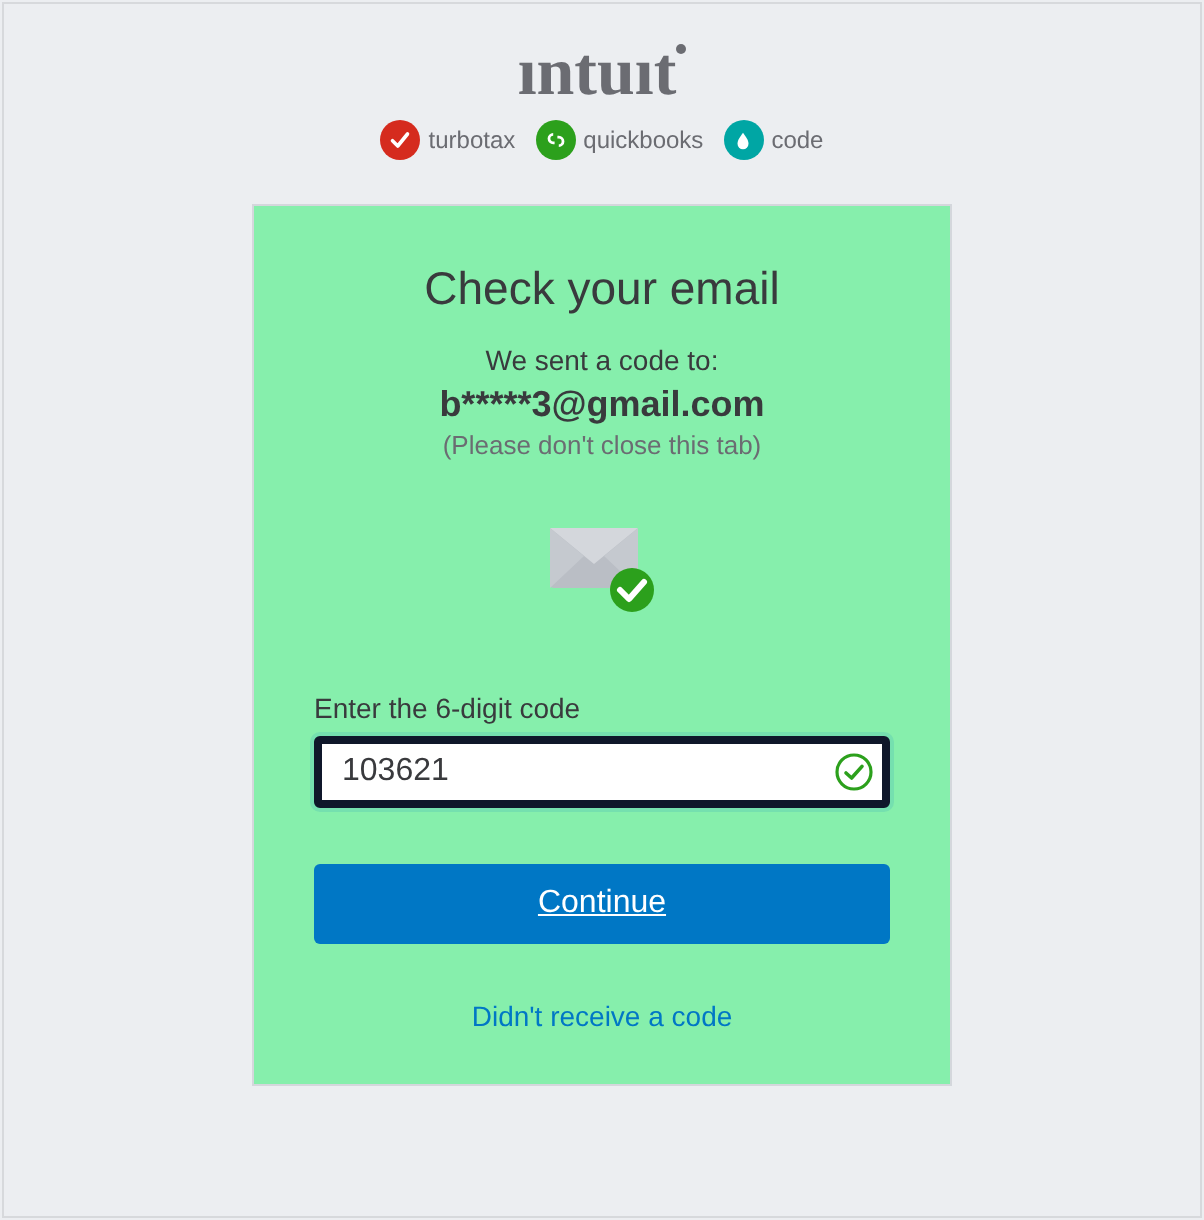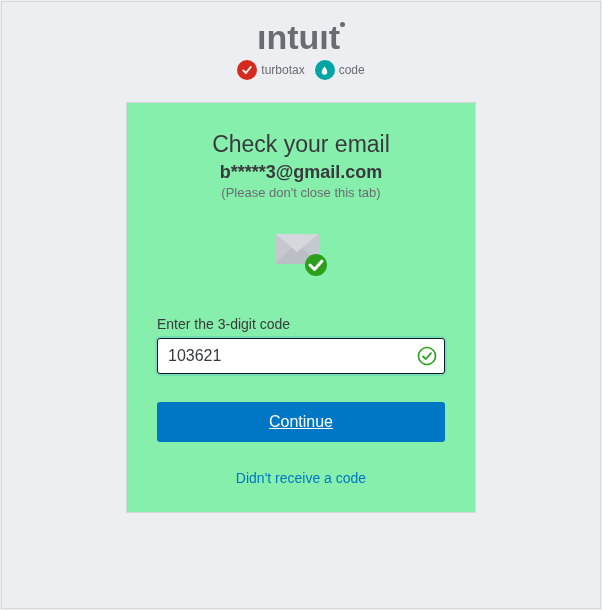--- a/index.html
+++ b/index.html
@@ -25,20 +25,21 @@
       text-align: center;
     }
     .intuit-logo {
       font-size: 34px;
       font-weight: 700;
       color: #6b6c72;
       letter-spacing: 0px;
       display: inline-block;
       position: relative;
       line-height: 1;
+      font-family: Liberation Serif, serif;
     }
     .intuit-logo .dot {
       display:inline-block;
       width:5px; height:5px; background:#6b6c72; border-radius:50%;
       vertical-align: top;
       margin-top:2px;
     }
     .products {
       margin-top: 6px;
       display: flex;
@@ -116,21 +117,21 @@
       color: #393a3d;
     }
     .code-input-wrap {
       margin-top: 6px;
       width: 100%;
       position: relative;
     }
     .code-input {
       width: 100%;
       height: 36px;
-      border: 1px solid #0f172a;
+      border: 4px solid #0f172a;
       border-radius: 3px;
       padding: 0 36px 0 10px;
       font-size: 16px;
       color: #393a3d;
       outline: none;
       box-shadow: 0 0 0 2px rgba(0,119,197,0.12);
     }
     .valid-icon {
       position: absolute;
       right: 8px;
@@ -171,47 +172,57 @@
     <div class="products">
       <div class="prod">
         <span class="picon tt">
           <svg viewBox="0 0 16 16" width="12" height="12">
               <path d="M3 8.5 L6.5 12 L13 4" stroke="#fff" stroke-width="2.4" fill="none" stroke-linecap="round" stroke-linejoin="round"></path>
             </svg>
         </span>
         <span>turbotax</span>
       </div>
       <div class="prod">
+        <span class="picon qb">
+          <svg viewBox="0 0 20 20" width="14" height="14">
+            <path d="M8 5 a4 4 0 1 0 0 8 h1 v-2 h-1 a2 2 0 1 1 0-4 z" fill="#fff"></path>
+            <path d="M12 15 a4 4 0 1 0 0-8 h-1 v2 h1 a2 2 0 1 1 0 4 z" fill="#fff"></path>
+          </svg>
+        </span>
+        <span>quickbooks</span>
+      </div>
+      <div class="prod">
         <span class="picon mn">
           <svg viewBox="0 0 16 16" width="11" height="11">
               <path d="M8 2 C5 6 4 8 4 10 a4 4 0 0 0 8 0 C12 8 11 6 8 2 Z" fill="#fff"></path>
             </svg>
         </span>
         <span>code</span>
       </div>
     </div>
   </div>
 
   <div class="card">
     <div class="title">Check your email</div>
+    <div class="sent">We sent a code to:</div>
     <div class="email">b*****3@gmail.com</div>
     <div class="hint">(Please don't close this tab)</div>
 
     <div class="env-wrap">
       <svg viewBox="0 0 60 50" width="60" height="50">
         <rect x="4" y="6" width="44" height="30" rx="2" fill="#babec5"></rect>
         <path d="M4 6 L26 24 L48 6 Z" fill="#d4d7dc"></path>
         <path d="M4 36 L21 20 L4 6 Z" fill="#c5c9cf"></path>
         <path d="M48 36 L31 20 L48 6 Z" fill="#c5c9cf"></path>
         <circle cx="45" cy="37" r="11" fill="#2ca01c"></circle>
         <path d="M39 37 L43.5 41.5 L51 33" stroke="#fff" stroke-width="3" fill="none" stroke-linecap="round" stroke-linejoin="round"></path>
       </svg>
     </div>
 
-    <label class="input-label">Enter the 3-digit code</label>
+    <label class="input-label">Enter the 6-digit code</label>
     <div class="code-input-wrap">
       <input class="code-input" type="text" value="103621" style="">
       <span class="valid-icon">
         <svg viewBox="0 0 20 20" width="20" height="20">
           <circle cx="10" cy="10" r="8.5" fill="none" stroke="#2ca01c" stroke-width="1.6"></circle>
           <path d="M6 10.5 L8.8 13 L14 7.2" stroke="#2ca01c" stroke-width="1.8" fill="none" stroke-linecap="round" stroke-linejoin="round"></path>
         </svg>
       </span>
     </div>
 

